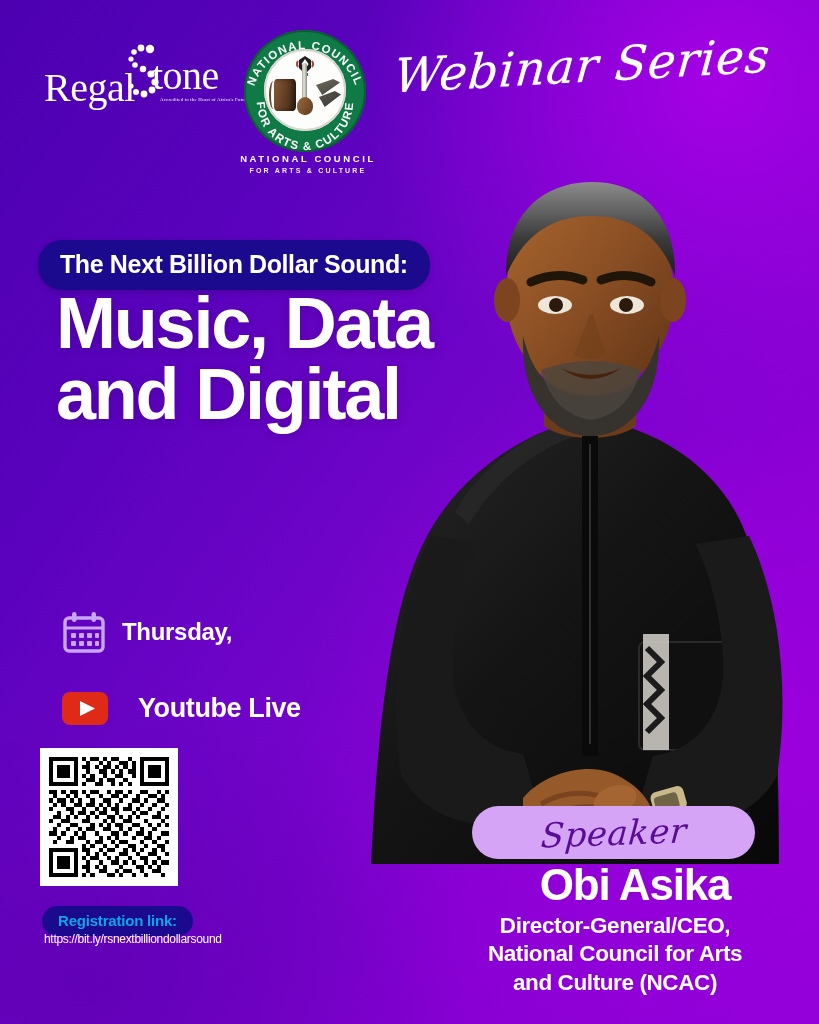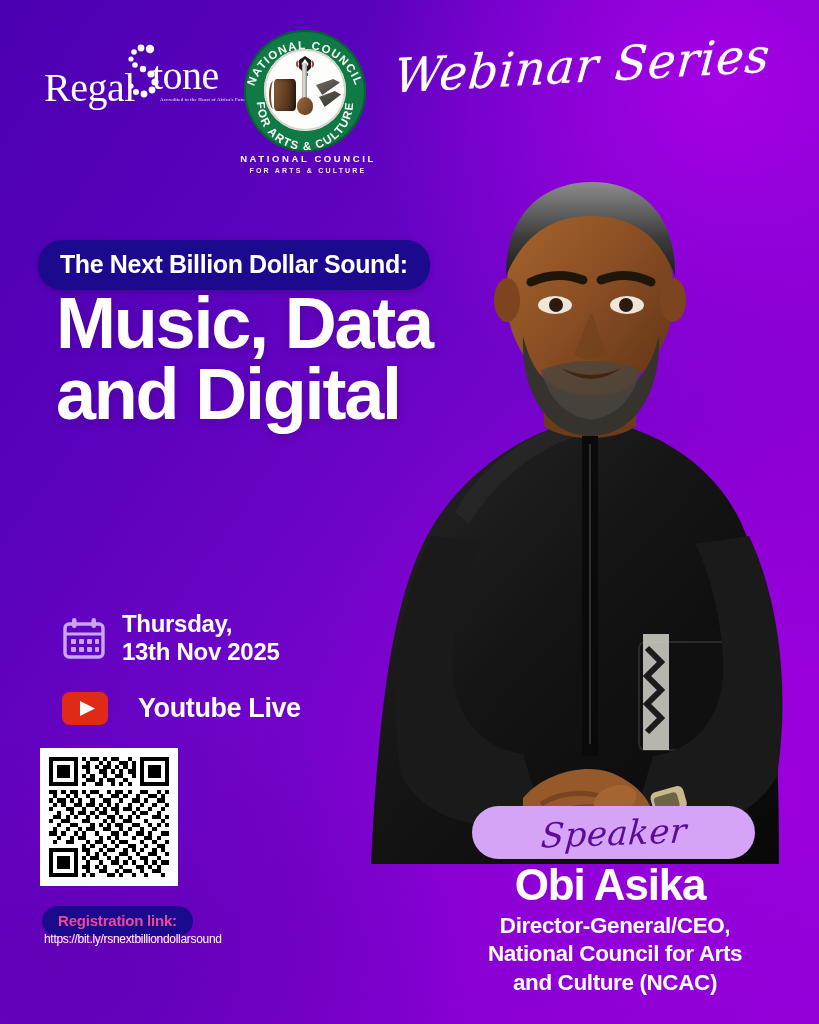--- a/index.html
+++ b/index.html
@@ -150,21 +150,21 @@
   
   .qr-box{
     position:absolute;left:40px;top:748px;width:138px;height:138px;
     background:#fff;padding:9px;box-sizing:border-box;z-index:6;
   }
   .qr-box svg{display:block;width:100%;height:100%;}
 
   
   .reg-pill{
     position:absolute;left:42px;top:906px;z-index:6;
-    background:#1b0a8e;color:#ec4899;border-radius:16px;
+    background:#1b0a8e;color:#0ea5e9;border-radius:16px;
     padding:6px 16px 7px 16px;font-size:15px;font-weight:bold;letter-spacing:-0.2px;
   }
   .reg-url{
     position:absolute;left:44px;top:932px;z-index:6;
     color:#fff;font-size:12px;font-weight:500;letter-spacing:-0.3px;
   }
 
   
   .speaker-pill{
     position:absolute;left:472px;top:806px;width:283px;height:53px;
@@ -172,21 +172,21 @@
     display:flex;align-items:center;justify-content:center;
   }
   .speaker-pill span{
     color:#5b0c96;font-size:34px;
     font-family:"DejaVu Serif", serif;
     font-style:italic;
     transform:rotate(-2deg) skewX(-6deg);
     letter-spacing:0.5px;
   }
   .speaker-name{
-    position:absolute;left:430px;top:860px;width:360px;text-align:center;z-index:7;
+    position:absolute;left:455px;top:860px;width:360px;text-align:center;z-index:7;
     color:#fff;font-size:44px;font-weight:bold;letter-spacing:-1.2px;
   }
   .speaker-role{
     position:absolute;left:430px;top:912px;width:370px;text-align:center;z-index:7;
     color:#fff;font-size:22.5px;font-weight:bold;line-height:1.26;letter-spacing:-0.4px;
   }
 </style>
 </head>
 <body>
 
@@ -334,21 +334,20 @@
         <rect x="25" y="23" width="5" height="5" rx="1"></rect>
         <rect x="33" y="23" width="4" height="5" rx="1"></rect>
         <rect x="9" y="31" width="5" height="5" rx="1"></rect>
         <rect x="17" y="31" width="5" height="5" rx="1"></rect>
         <rect x="25" y="31" width="5" height="5" rx="1"></rect>
         <rect x="33" y="31" width="4" height="5" rx="1"></rect>
       </g>
     </svg>
     <div class="date-text">
       <div>Thursday,</div>
-      <div>13th Nov 2025</div>
     </div>
   </div>
 
   <div class="yt-row">
     <svg class="yt-icon" viewBox="0 0 46 33">
       <rect x="0" y="0" width="46" height="33" rx="8" fill="#e02a18"></rect>
       <path d="M18 9 L33 16.5 L18 24 Z" fill="#ffffff"></path>
     </svg>
     <div class="yt-text">Youtube Live</div>
   </div>

